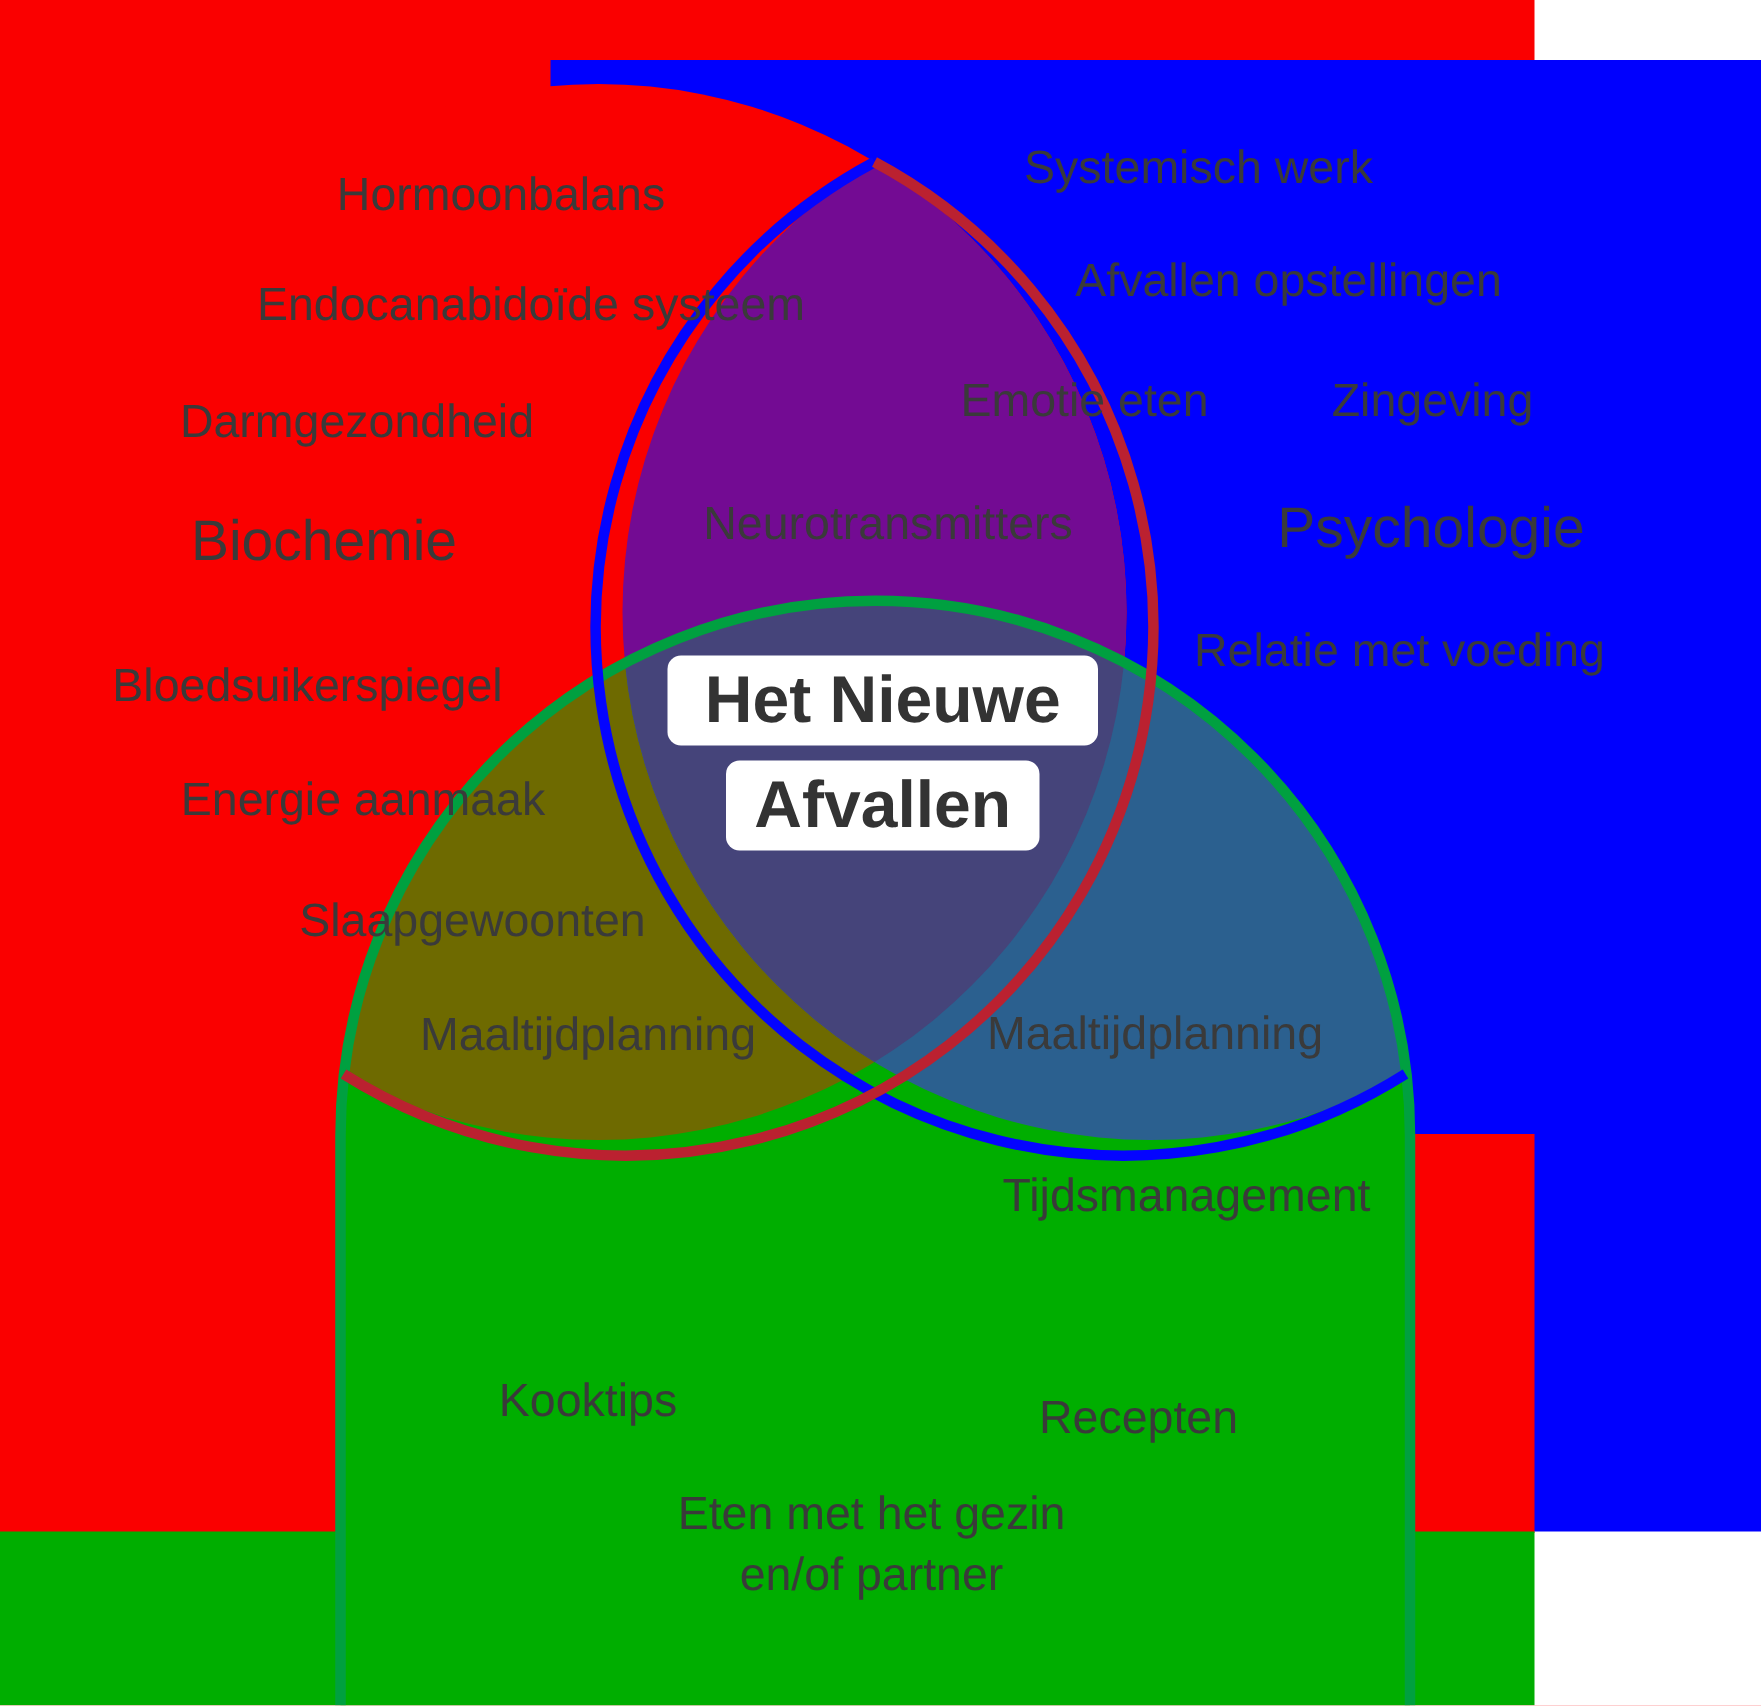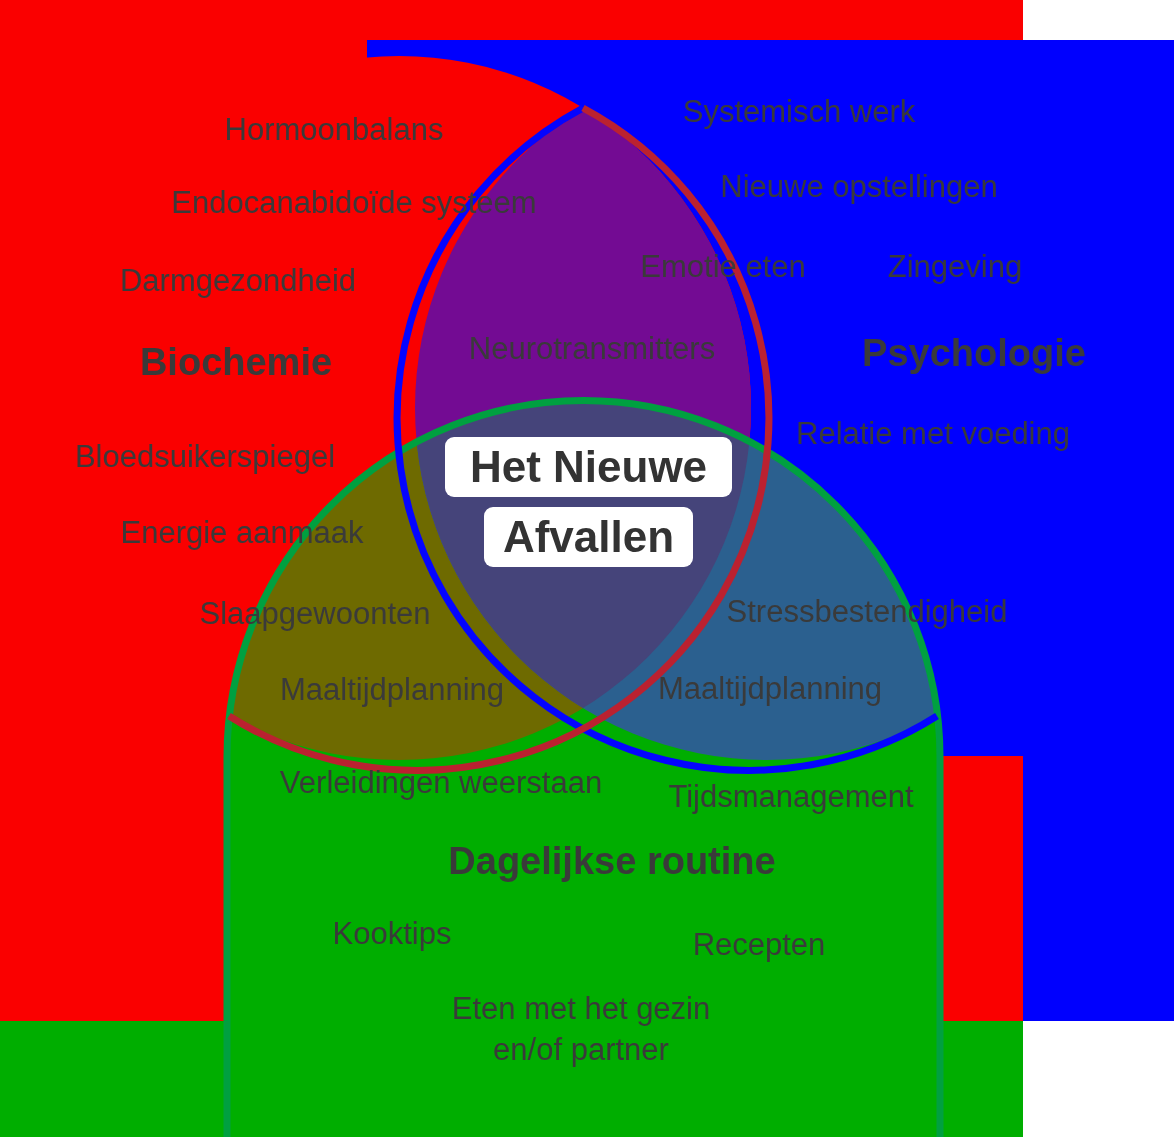--- a/index.html
+++ b/index.html
@@ -13,23 +13,22 @@
   #venn-svg{position:absolute;left:0;top:0;}
   .lbl{
     position:absolute;
     transform:translate(-50%,-50%);
     font-size:31px;
     color:#3A3A3A;
     white-space:nowrap;
     letter-spacing:0px;
   }
   .cat{
-    font-weight:bold;
+    font-weight:normal;
     font-size:38px;
-    margin-left:20px;
   }
   .title-box{
     position:absolute;
     background:#ffffff;
     border-radius:9px;
     display:flex;
     align-items:center;
     justify-content:center;
     font-weight:bold;
     font-size:44px;
@@ -86,31 +85,28 @@
   <div class="lbl" style="left:205px;top:457px">Bloedsuikerspiegel</div>
   <div class="lbl" style="left:242px;top:533px">Energie aanmaak</div>
 
   <div class="lbl" style="left:315px;top:614px">Slaapgewoonten</div>
   <div class="lbl" style="left:392px;top:690px">Maaltijdplanning</div>
 
   <div class="lbl" style="left:723px;top:267px">Emotie eten</div>
   <div class="lbl" style="left:592px;top:349px">Neurotransmitters</div>
 
   <div class="lbl" style="left:799px;top:112px">Systemisch werk</div>
-  <div class="lbl" style="left:859px;top:187px">Nieuwe opstellingen</div>
+  <div class="lbl" style="left:859px;top:187px">Afvallen opstellingen</div>
   <div class="lbl" style="left:955px;top:267px">Zingeving</div>
   <div class="lbl cat" style="left:954px;top:353px">Psychologie</div>
   <div class="lbl" style="left:933px;top:434px">Relatie met voeding</div>
 
-  <div class="lbl" style="left:867px;top:612px">Stressbestendigheid</div>
   <div class="lbl" style="left:770px;top:689px">Maaltijdplanning</div>
 
-  <div class="lbl" style="left:441px;top:783px">Verleidingen weerstaan</div>
   <div class="lbl" style="left:791px;top:797px">Tijdsmanagement</div>
-  <div class="lbl cat" style="left:592px;top:861px">Dagelijkse routine</div>
   <div class="lbl" style="left:392px;top:934px">Kooktips</div>
   <div class="lbl" style="left:759px;top:945px">Recepten</div>
   <div class="lbl" style="left:581px;top:1009px">Eten met het gezin</div>
   <div class="lbl" style="left:581px;top:1050px">en/of partner</div>
 
   <div class="title-box" style="left:445px;top:437px;width:287px;height:60px">Het Nieuwe</div>
   <div class="title-box" style="left:484px;top:507px;width:209px;height:60px">Afvallen</div>
 
 </div>
 

